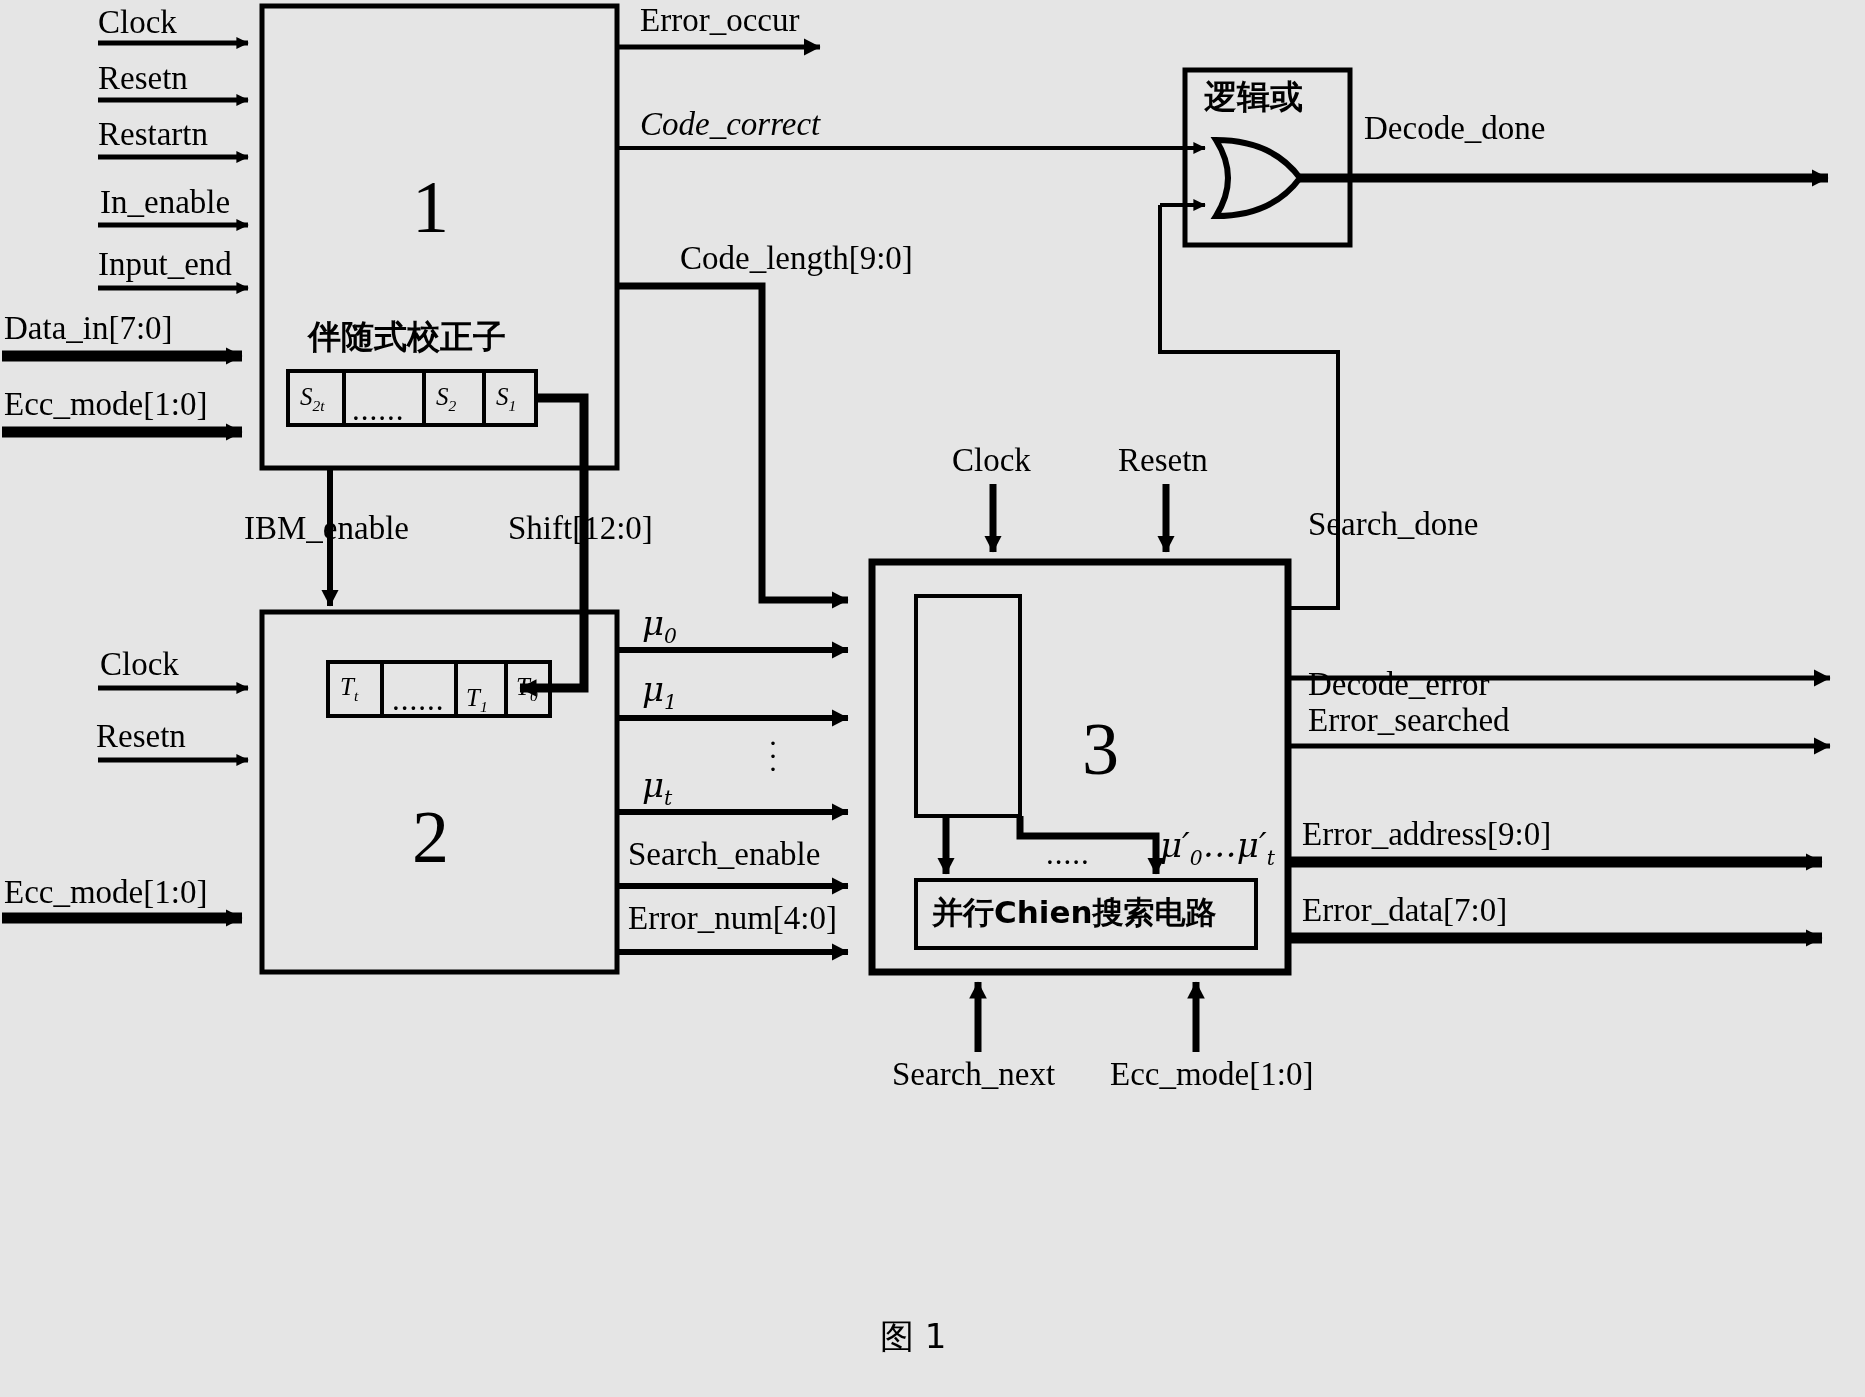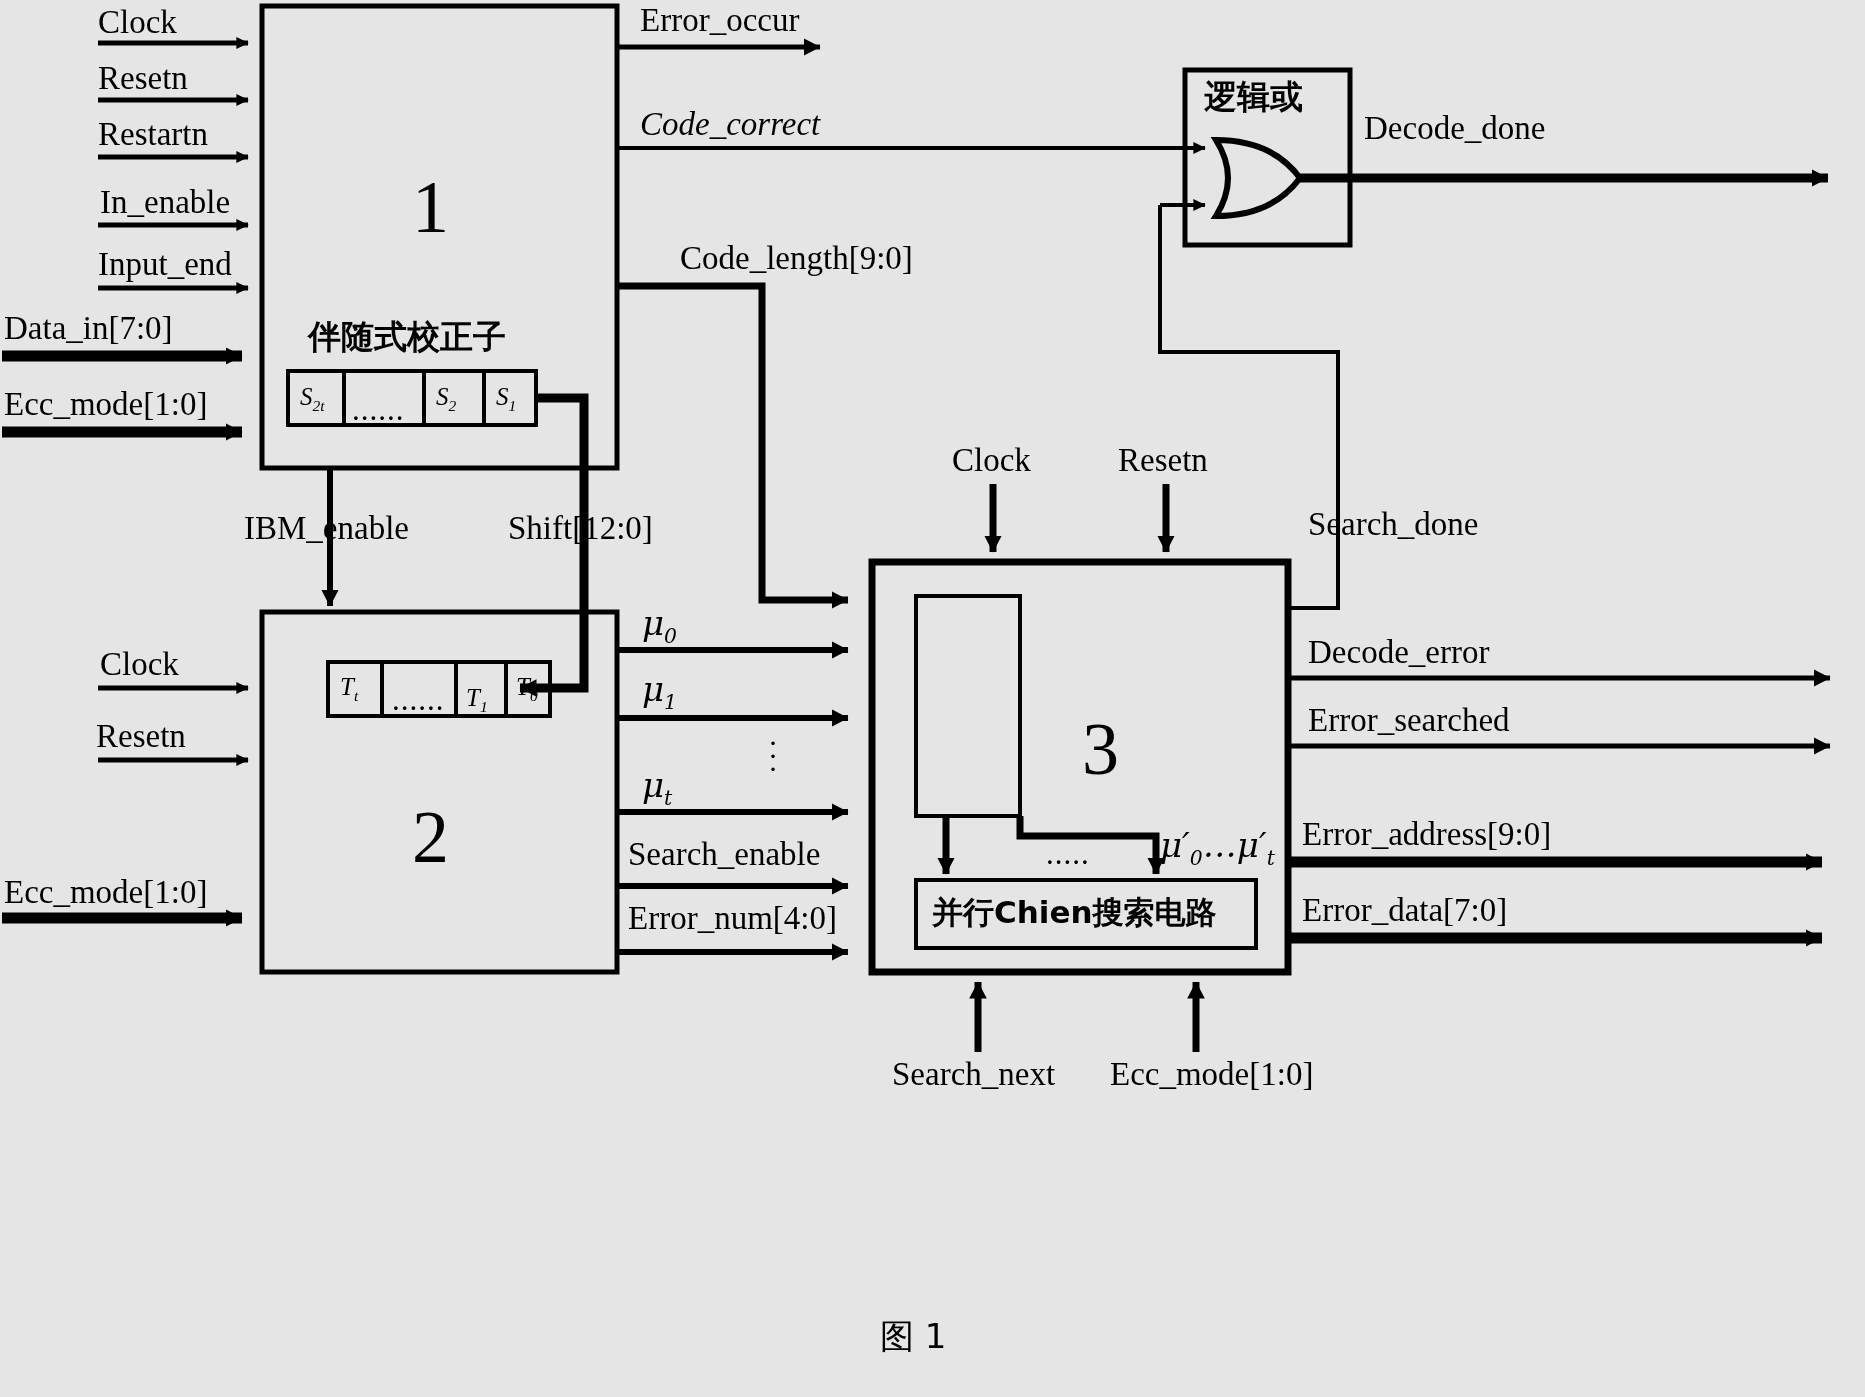--- a/index.html
+++ b/index.html
@@ -243,20 +243,20 @@
   <div class="lbl" style="left:1118px; top:444px;">Resetn</div>
 
   <div class="bignum" style="left:1082px; top:712px;">3</div>
   <div class="lbl-cn" style="left:932px; top:896px; font-size:31px;">并行Chien搜索电路</div>
   <div class="dots-h" style="left:1046px; top:836px;">.....</div>
   <div class="mu" style="left:1160px; top:828px;">μ′<sub>0</sub>…μ′<sub><i>t</i></sub></div>
 
   <div class="lbl" style="left:892px;  top:1058px;">Search_next</div>
   <div class="lbl" style="left:1110px; top:1058px;">Ecc_mode[1:0]</div>
 
-  <div class="lbl" style="left:1308px; top:636px;">Decode_error</div>
+  <div class="lbl" style="left:1308px; top:668px;">Decode_error</div>
   <div class="lbl" style="left:1308px; top:704px;">Error_searched</div>
   <div class="lbl" style="left:1302px; top:818px;">Error_address[9:0]</div>
   <div class="lbl" style="left:1302px; top:894px;">Error_data[7:0]</div>
 
   <div class="caption" style="left:880px; top:1314px;">图 1</div>
 
 </div>
 
 </body></html>

